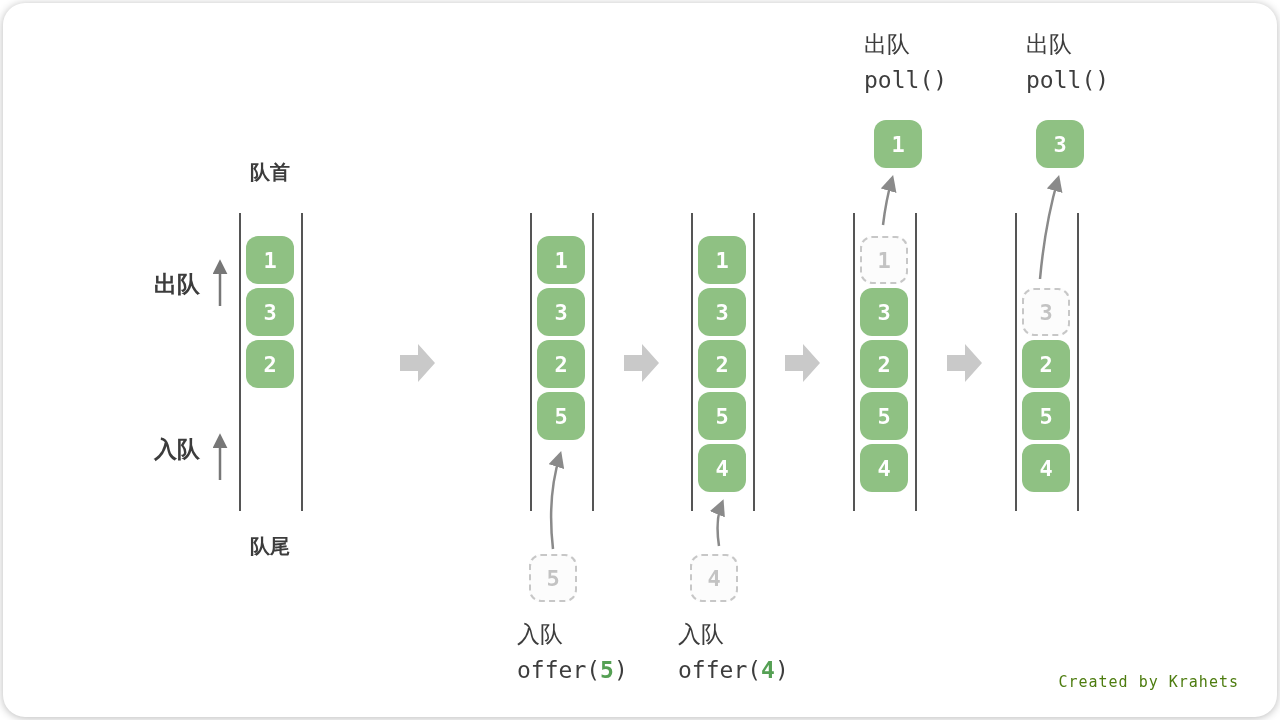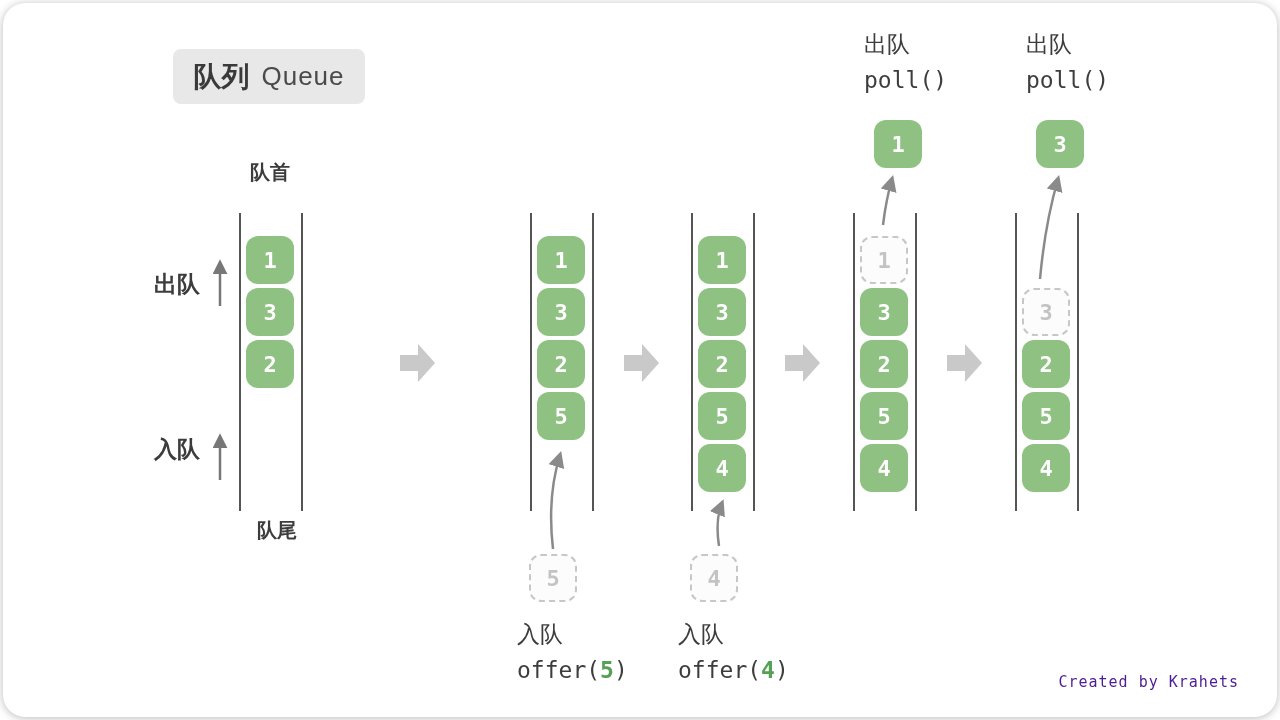--- a/index.html
+++ b/index.html
@@ -17,21 +17,21 @@
     left:170px; top:46px; width:192px; height:55px;
     background:#e8e8e8; border-radius:8px;
     display:flex; align-items:center; justify-content:center; gap:12px;
   }
   #title-zh{font-size:28px; font-weight:700; color:#3a3a3a;}
   #title-en{font-size:26px; font-weight:400; color:#4a4a4a; letter-spacing:1px;}
 
   
   .big-label{font-size:20px; font-weight:700; color:#3c3c3c;}
   #label-front{left:237px; top:156px; width:60px; text-align:center;}
-  #label-rear{left:237px; top:514px; width:60px; text-align:left;margin-left:17px;}
+  #label-rear{left:237px; top:530px; width:60px; text-align:center;}
   .side-label{font-size:23px; font-weight:600; color:#3c3c3c; width:60px; text-align:right;}
   #label-dequeue{left:137px; top:266px;}
   #label-enqueue{left:137px; top:431px;}
 
   
   .vline{position:absolute; top:210px; width:1.5px; height:298px; background:#555555;}
   .qbox{
     position:absolute; width:48px; height:48px; border-radius:12px;
     background:#8FC183; color:#ffffff;
     font-family:"DejaVu Sans Mono", monospace; font-size:22px; font-weight:700;
@@ -42,34 +42,30 @@
     background:#fcfcfc; border:2px dashed #c7c7c7; color:#c3c3c3;
   }
   .oplabel{position:absolute; color:#3d3d3d;}
   .op-zh{font-size:23px; font-weight:400; line-height:1; color:#3d3d3d;}
   .op-code{font-family:"DejaVu Sans Mono", monospace; font-size:23px; line-height:1; margin-top:13px; color:#3d3d3d;}
   .op-code .arg{color:#55A054; font-weight:700;}
 
   #watermark{
     right:38px; bottom:26px;
     font-family:"DejaVu Sans Mono", monospace; font-size:15px;
-    color:#4c1d95; letter-spacing:1px;
+    color:#4d7c0f; letter-spacing:1px;
   }
 
   #arrows{position:absolute; left:0; top:0; pointer-events:none;}
 </style>
 </head>
 <body>
 
 <div id="card">
 
-  <div id="title-badge" class="abs">
-    <span id="title-zh">队列</span>
-    <span id="title-en">Queue</span>
-  </div>
 
   <div id="label-front" class="abs big-label">队首</div>
   <div id="label-rear" class="abs big-label">队尾</div>
   <div id="label-dequeue" class="abs side-label">出队</div>
   <div id="label-enqueue" class="abs side-label">入队</div>
 
   <div id="diagram">
       <div class="vline" style="left: 236px;"></div>
       <div class="vline" style="left: 298px;"></div>
       <div class="qbox" style="left: 243px; top: 233px;">1</div>

